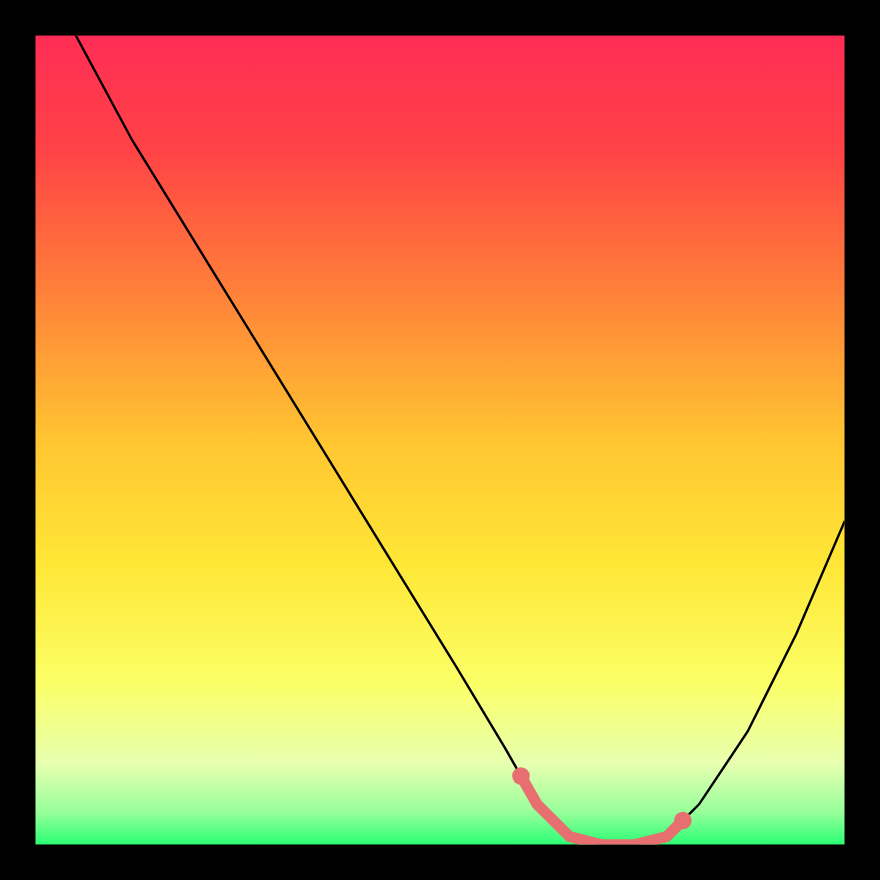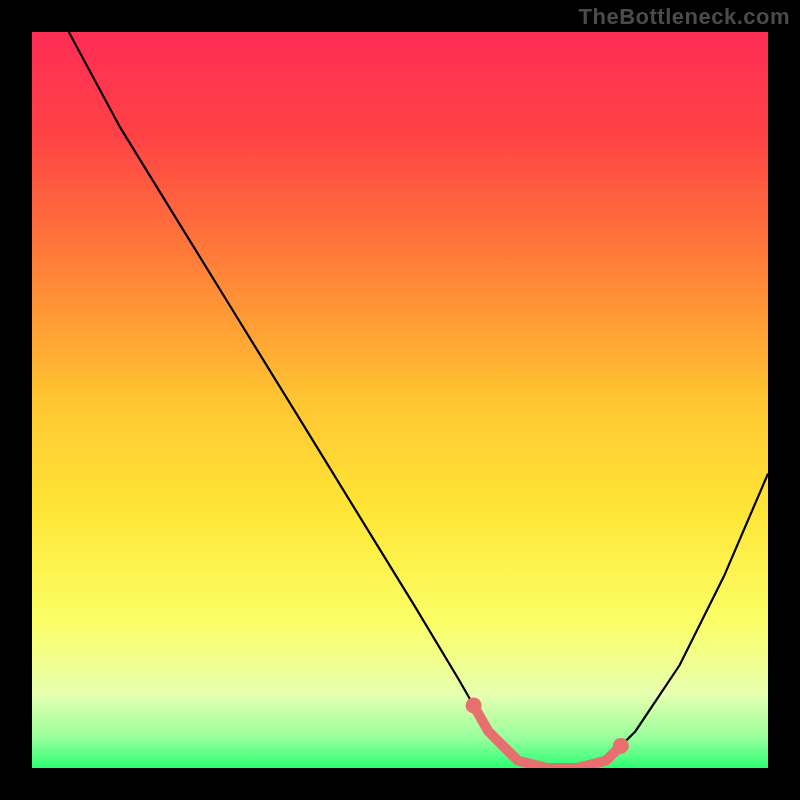--- a/index.html
+++ b/index.html
@@ -54,21 +54,20 @@
   }
   .marker-dot {
     fill: #e76f6f;
   }
 </style>
 </head>
 <body>
 
 <div class="frame">
 
-  <div class="watermark">TheBottleneck.com</div>
 
   <div class="plot">
     <svg viewBox="0 0 736 736" preserveAspectRatio="none">
       <defs>
         <linearGradient id="bg-grad" x1="0" y1="0" x2="0" y2="1">
         <stop offset="0%" stop-color="#ff2d55"></stop>
             <stop offset="14%" stop-color="#ff4246"></stop>
             <stop offset="30%" stop-color="#ff7a3a"></stop>
             <stop offset="50%" stop-color="#ffc531"></stop>
             <stop offset="65%" stop-color="#ffe636"></stop>

